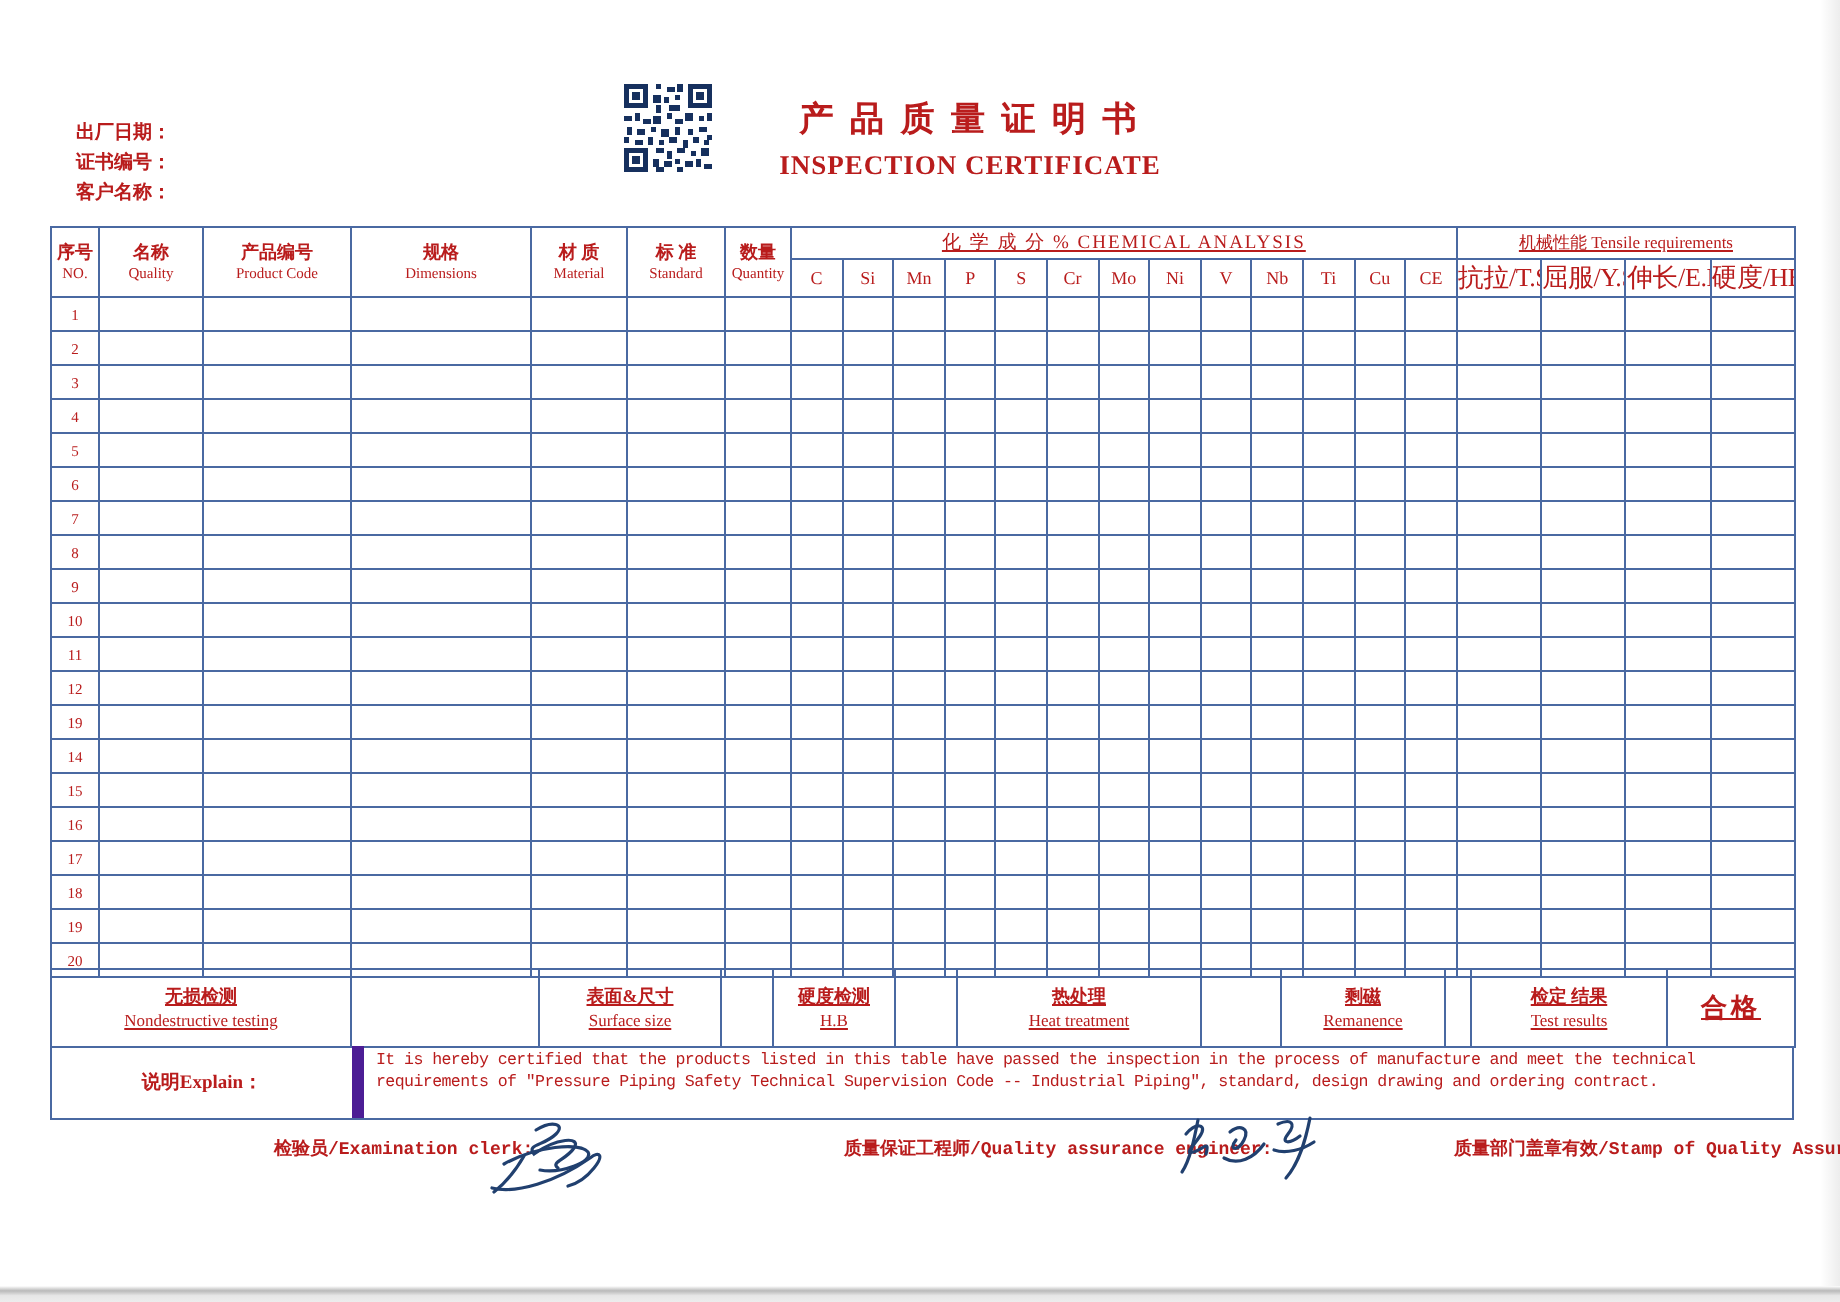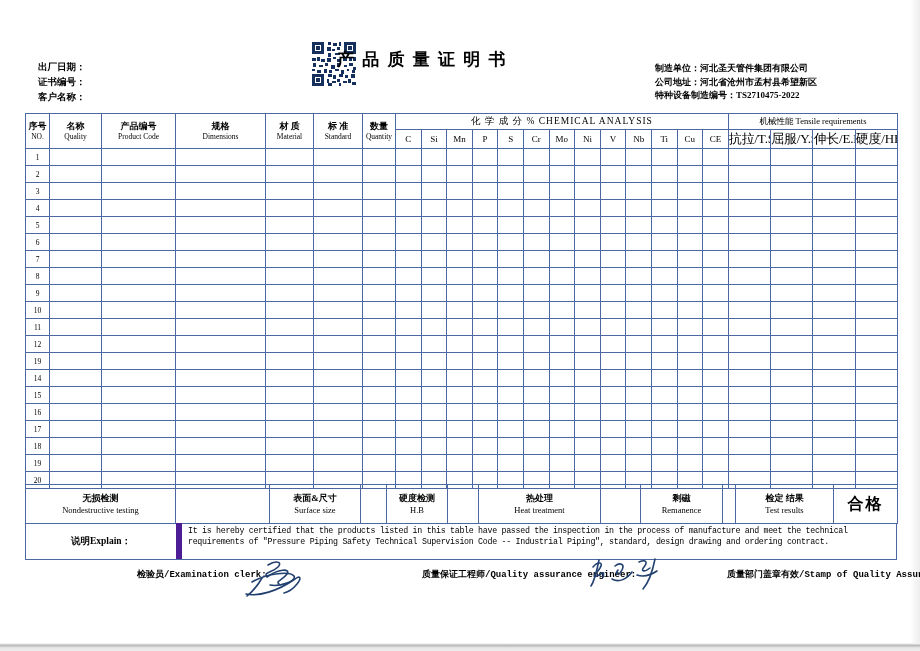--- a/index.html
+++ b/index.html
@@ -1,49 +1,49 @@
 <!DOCTYPE html>
 <html><head>
 <meta charset="utf-8">
 <style>
   html,body{margin:0;padding:0;background:#ededed;}
   .canvas{position:relative;width:920px;height:651px;background:#ffffff;overflow:hidden;
-          font-family:"Liberation Serif", serif;color:#000000;}
+          font-family:"Liberation Serif", serif;color:#b91c1c;}
   .edge-bottom{position:absolute;left:0;top:643px;width:920px;height:8px;
                background:linear-gradient(#ffffff,#b9b9b9 30%,#e6e6e6 60%,#ededed);}
   .edge-right{position:absolute;top:0;left:910px;width:10px;height:651px;
               background:linear-gradient(to right,rgba(0,0,0,0),rgba(0,0,0,0.07));}
 
   
   .meta-left{position:absolute;left:38px;top:60px;font-size:9.5px;font-weight:bold;line-height:15.2px;}
   .meta-right{position:absolute;left:655px;top:62px;font-size:9px;font-weight:bold;line-height:13.5px;}
-  .title-block{position:absolute;left:337px;top:48px;width:260px;}
+  .title-block{position:absolute;left:355px;top:48px;width:260px;text-align:center;}
   .title-zh{font-size:17px;font-weight:bold;letter-spacing:2px;}
   .title-en{font-size:13.5px;font-weight:bold;letter-spacing:0.5px;margin-top:4px;}
   .qr{position:absolute;left:312px;top:42px;}
 
   
   table{border-collapse:collapse;table-layout:fixed;}
   .main-table{position:absolute;left:25px;top:113px;width:872px;}
   .main-table th,.main-table td{border:1px solid #4a69a2;padding:0;text-align:center;
       vertical-align:middle;font-weight:normal;overflow:hidden;white-space:nowrap;}
   .main-table thead tr{height:16px;}
   .hdr-zh{display:block;font-size:9px;line-height:11px;font-weight:bold;}
   .hdr-en{display:block;font-size:7.5px;line-height:10px;}
-  .group-hdr{font-size:9.5px;font-weight:bold;letter-spacing:1px;}
+  .group-hdr{font-size:9.5px;font-weight:bold;letter-spacing:1px;text-decoration:underline;}
   .sub-hdr{font-size:9px;font-weight:bold;}
   .sub-hdr-mech{font-size:13px;font-weight:bold;letter-spacing:-0.2px;}
   .main-table tbody tr{height:17px;}
   .no-cell{font-size:7.5px;}
 
   .summary-table{position:absolute;left:25px;top:484px;width:872px;height:40px;}
-  .summary-table td{border:1px solid #4a69a2;padding:0;text-align:center;vertical-align:middle;overflow:hidden;}
+  .summary-table td{border:1px solid #4a69a2;padding:0;text-align:center;vertical-align:middle;overflow:hidden;text-decoration:underline;}
   .sum-zh{display:block;font-size:9px;line-height:13px;font-weight:bold;}
   .sum-en{display:block;font-size:8.5px;line-height:11px;}
-  .pass-cell{font-size:16px;font-weight:bold;letter-spacing:2px;}
+  .pass-cell{font-size:13px;font-weight:bold;letter-spacing:2px;}
 
   .explain-row{position:absolute;left:25px;top:523px;width:870px;height:36px;display:flex;
                border:1px solid #4a69a2;border-top:none;}
   .explain-label{width:150px;border-right:6px solid #4c1d95;display:flex;align-items:center;
                  justify-content:center;font-size:9.5px;font-weight:bold;flex:none;}
   .explain-body{flex:1;padding:2px 4px 0 6px;}
   .explain-zh{font-size:9px;line-height:11.5px;white-space:nowrap;}
   .explain-en{font-family:"Liberation Mono", monospace;font-size:8.3px;line-height:11px;
               letter-spacing:-0.3px;white-space:nowrap;}
   .uline{text-decoration:underline;}
@@ -119,27 +119,23 @@
           <rect x="27" y="28" width="2" height="3"></rect>
           <rect x="30" y="30" width="3" height="2"></rect>
         <rect x="12" y="31" width="3" height="2"></rect>
           <rect x="20" y="31" width="2" height="2"></rect>
       </g>
     </svg>
   </div>
 
   <div class="title-block">
     <div class="title-zh">产 品 质 量 证 明 书</div>
+    <div class="title-en">INSPECTION CERTIFICATE</div>
   </div>
 
-  <div class="meta-right">
-    <div>制造单位：河北圣天管件集团有限公司</div>
-    <div>公司地址：河北省沧州市孟村县希望新区</div>
-    <div>特种设备制造编号：TS2710475-2022</div>
-  </div>
 
   <table class="main-table">
     <colgroup id="main-colgroup">
         <col style="width: 24px;">
         <col style="width: 52px;">
         <col style="width: 74px;">
         <col style="width: 90px;">
         <col style="width: 48px;">
         <col style="width: 49px;">
         <col style="width: 33px;">

